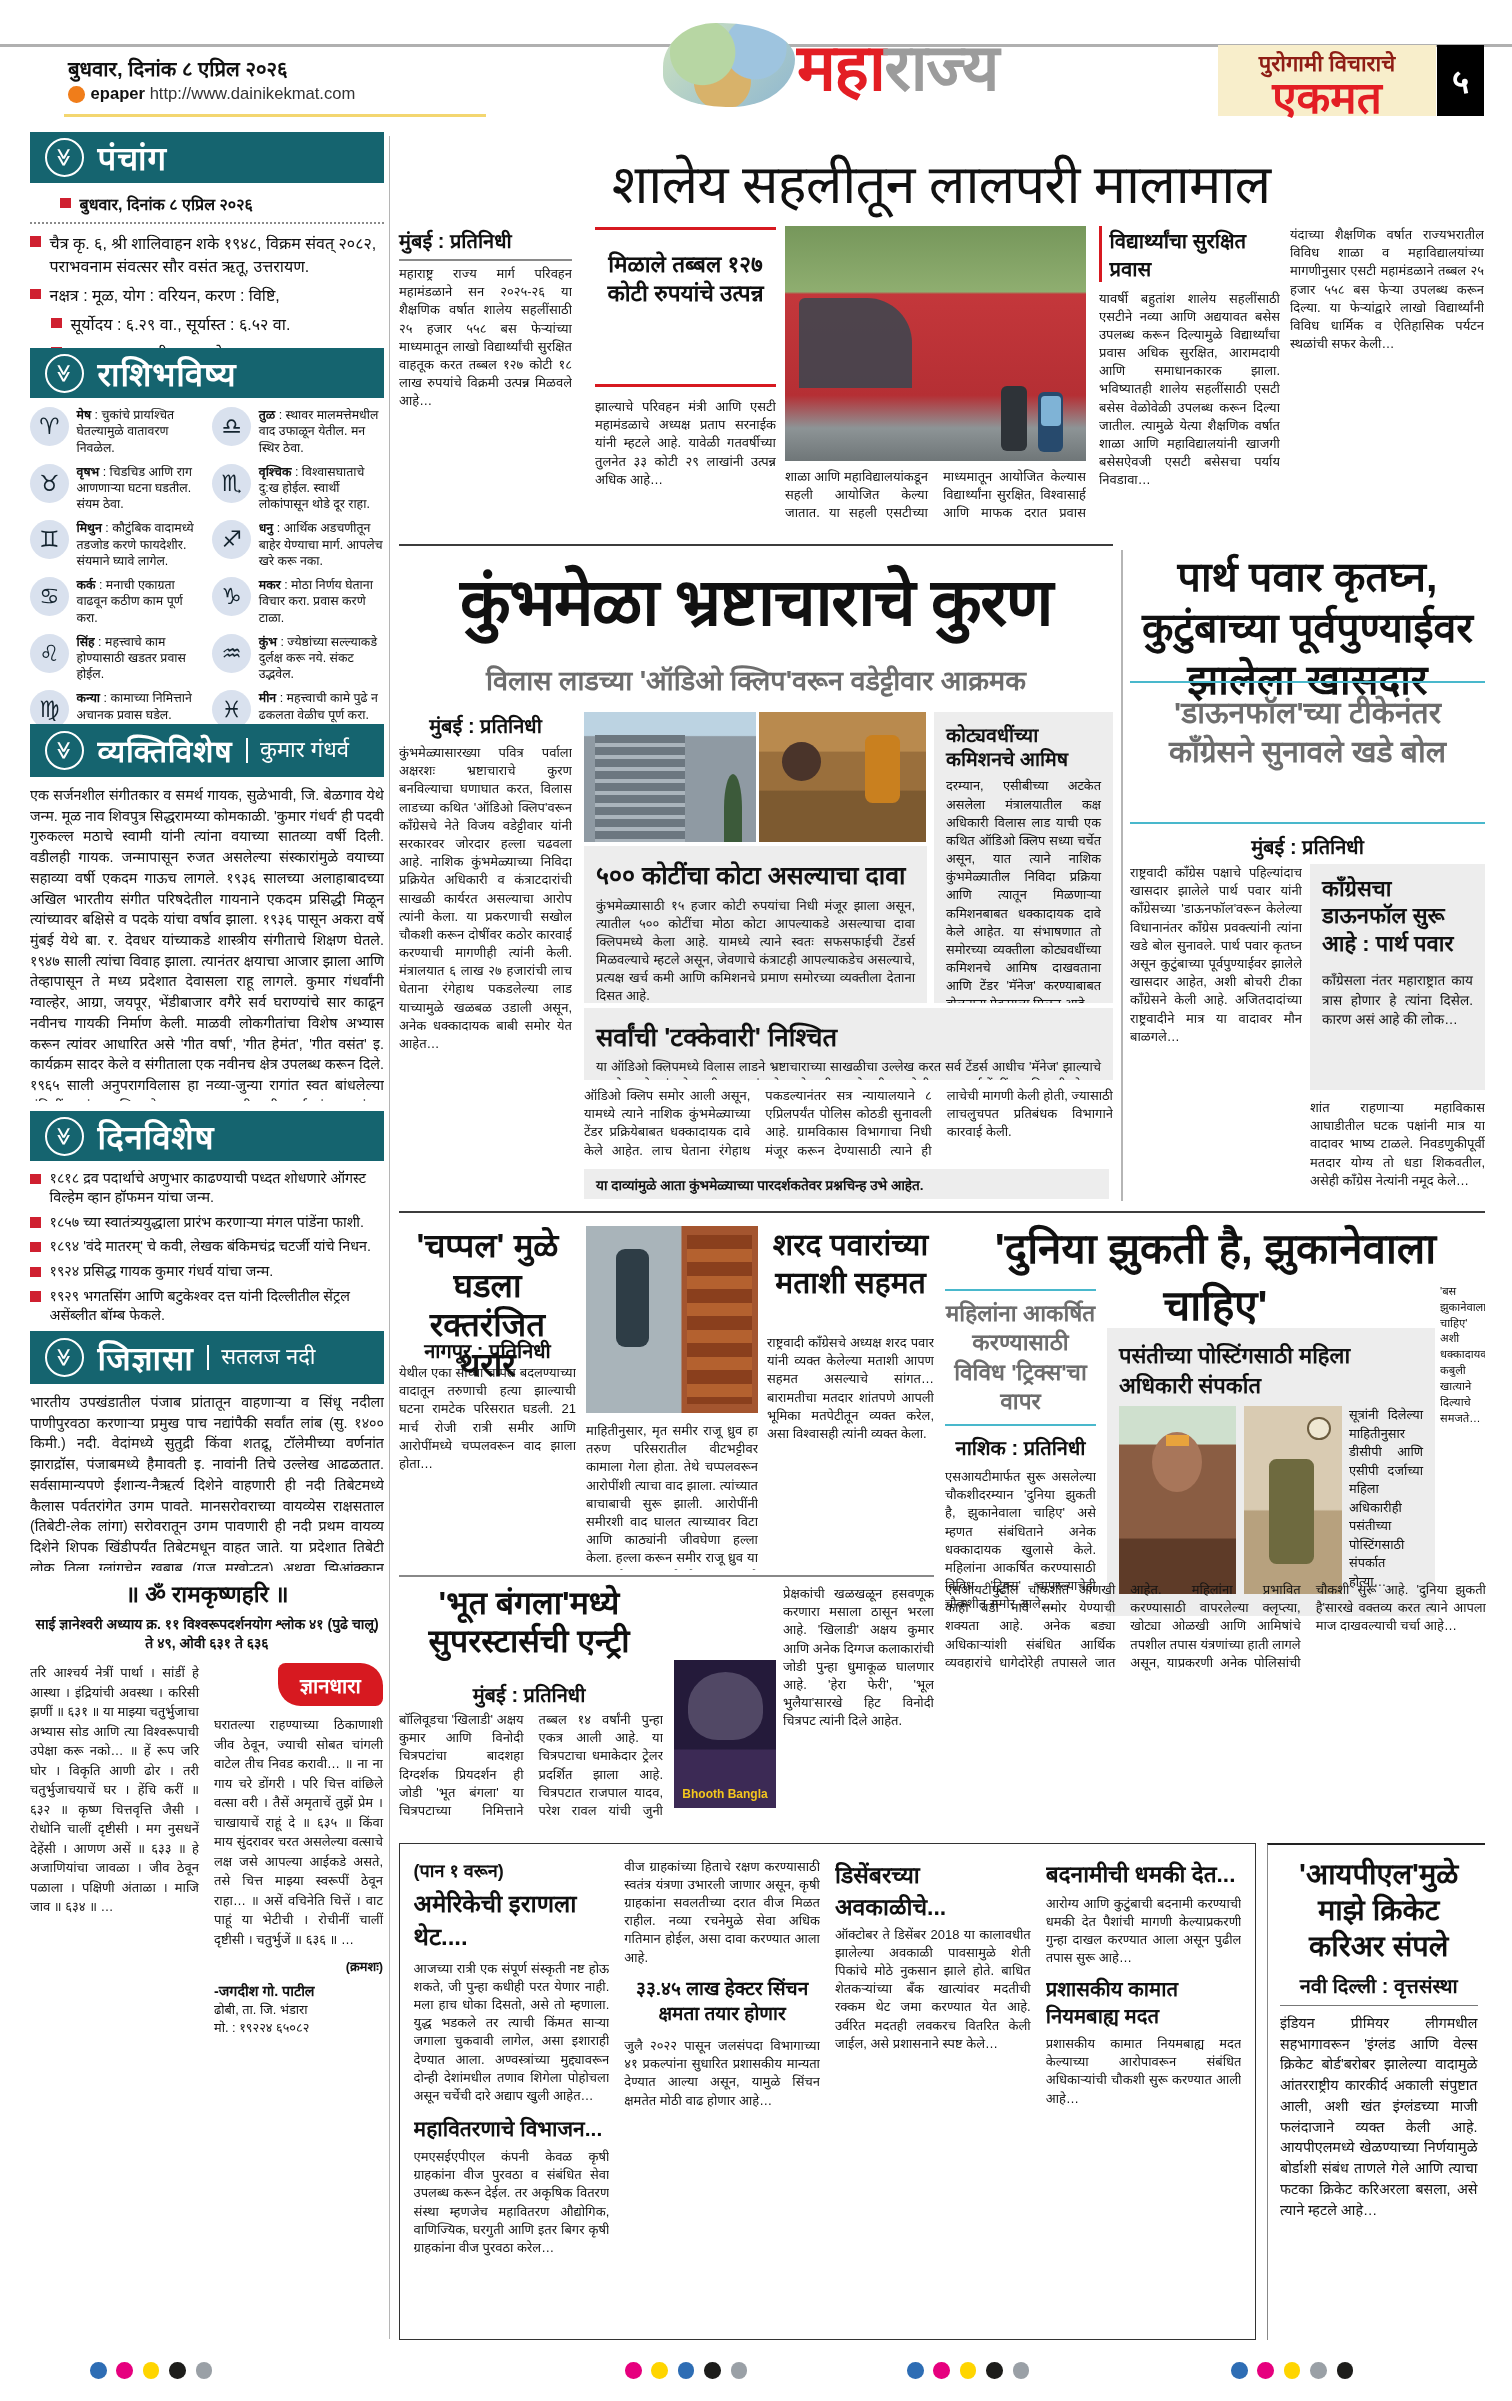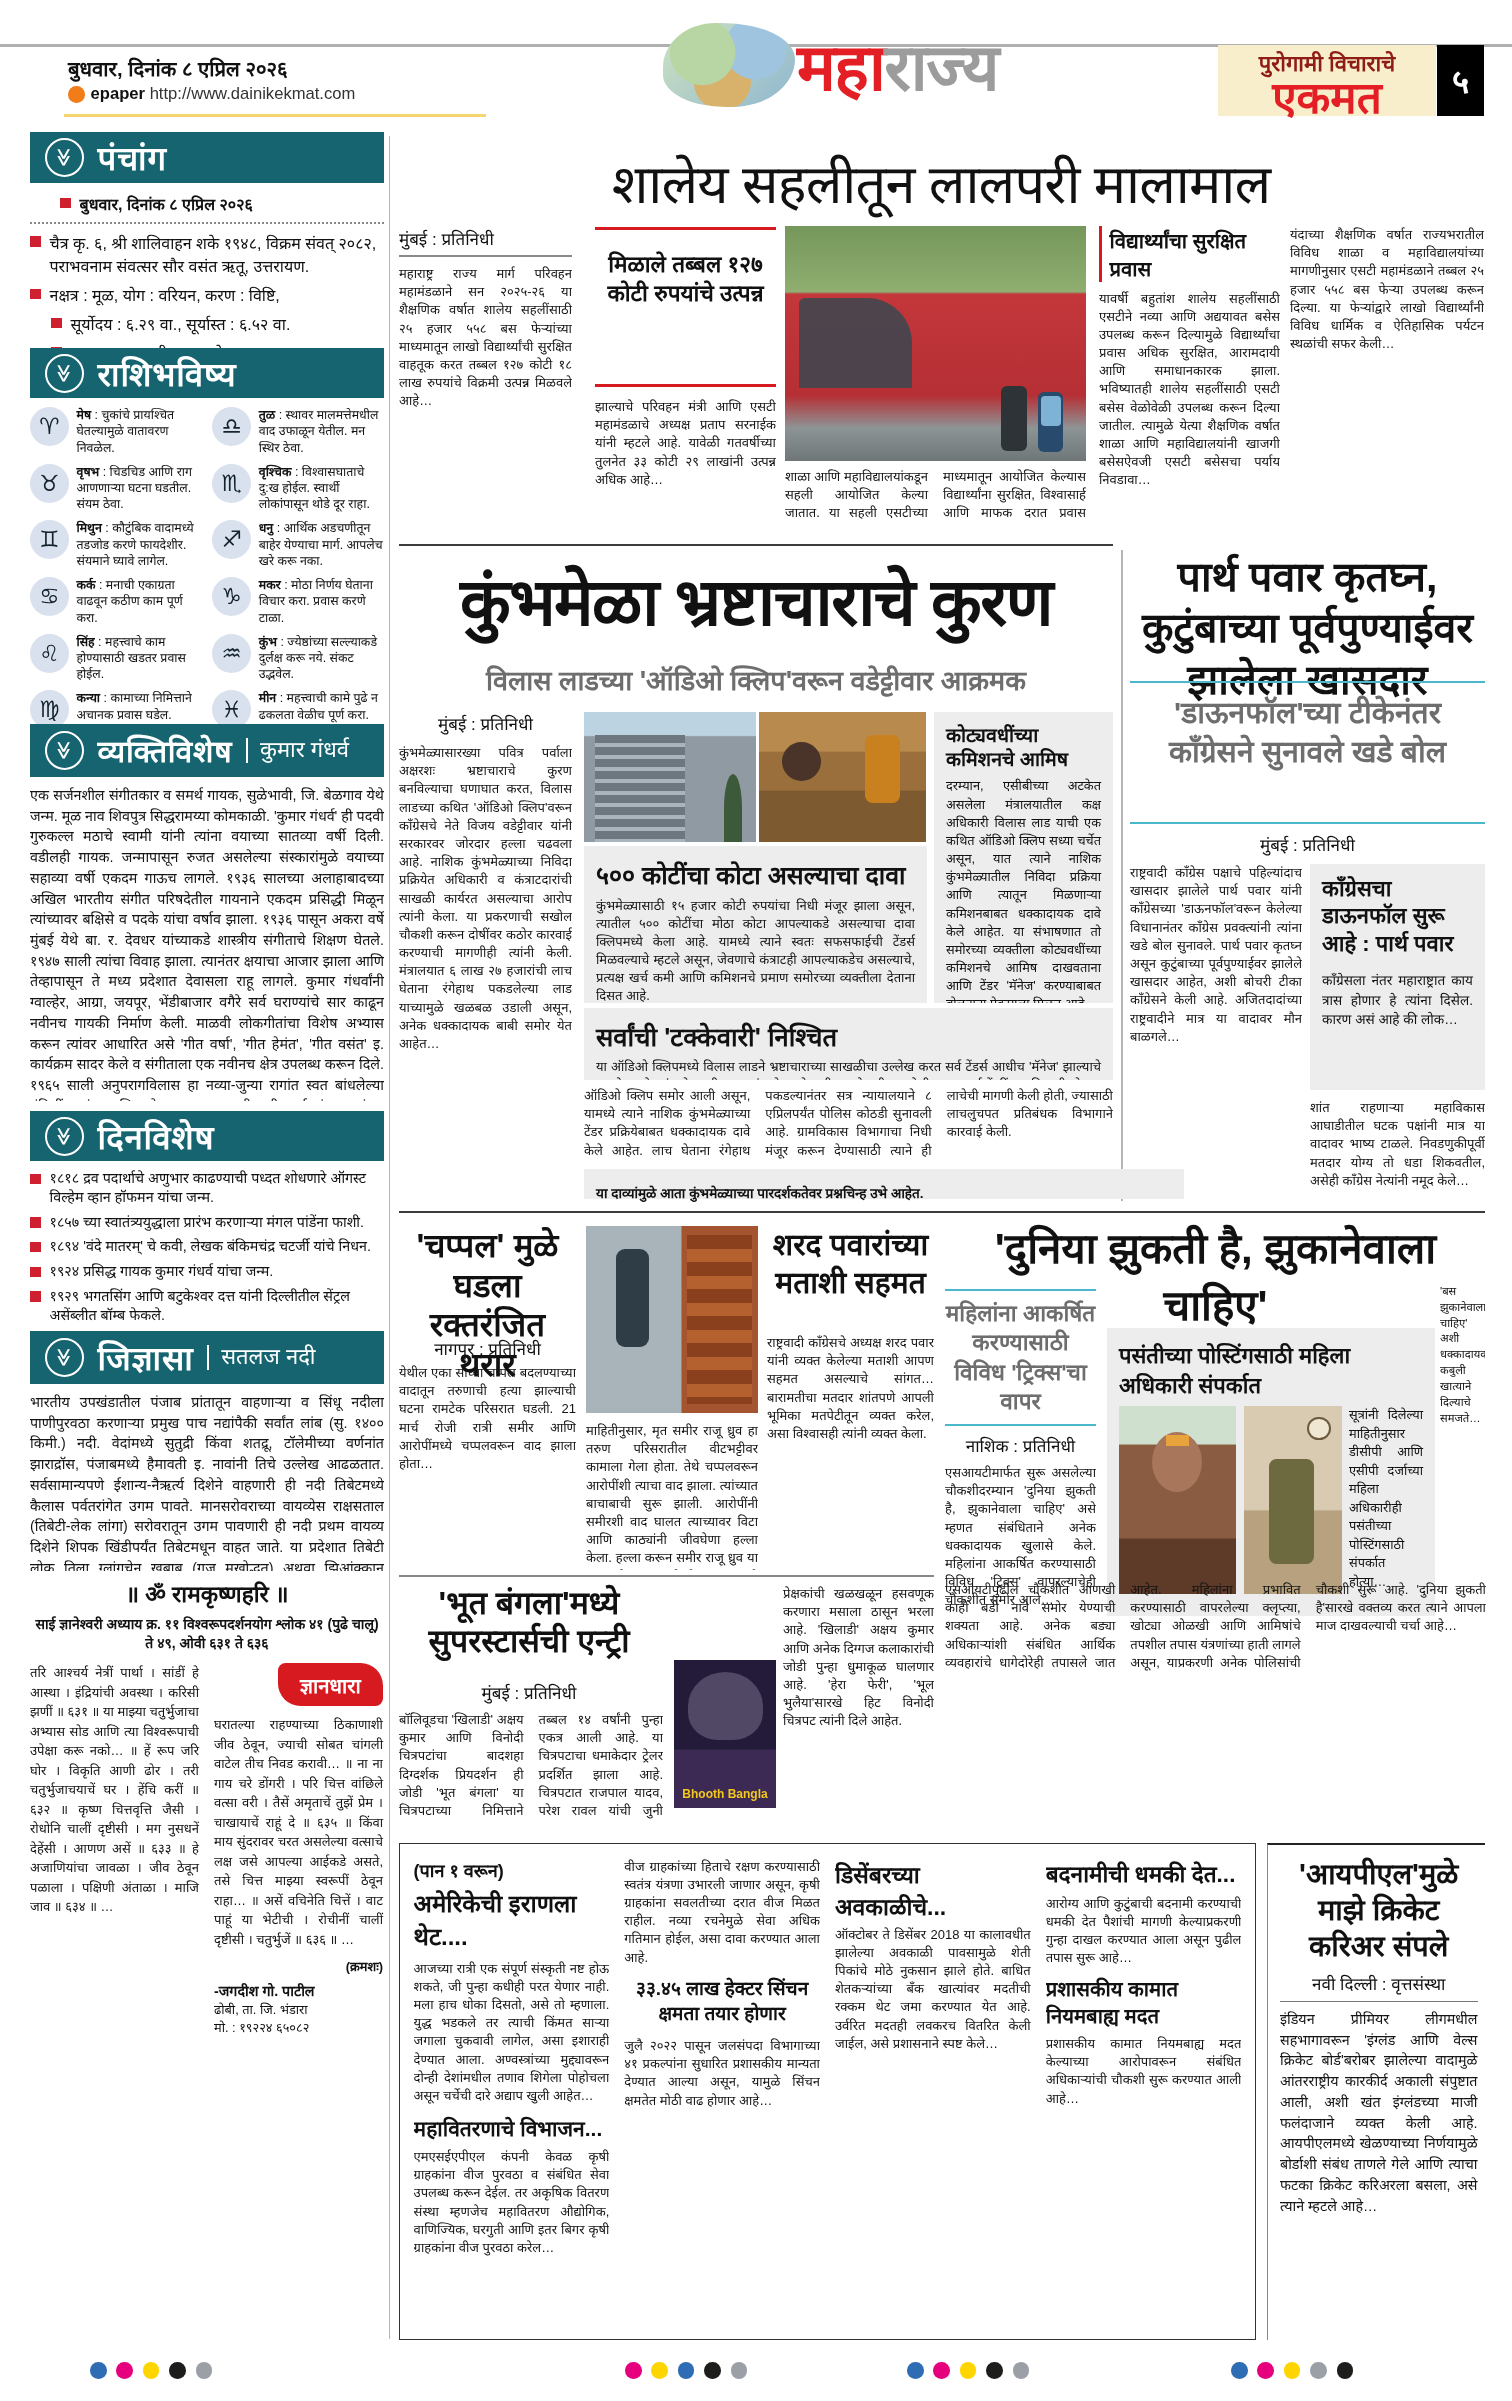--- a/index.html
+++ b/index.html
@@ -24,21 +24,21 @@
   .dotted{border-top:2.3px dotted #8a8a8a;height:0}
   .rz-grid{display:grid;grid-template-columns:1fr 1fr;column-gap:10.5px;row-gap:7.5px}
   .rz-item{display:flex;gap:7.5px}
   .rz-circle{width:39px;height:39px;min-width:39px;border-radius:50%;background:#d9e1ee;color:#13232e;
              display:flex;align-items:center;justify-content:center;font-size:22.6px}
   .rz-text{font-size:12.4px;line-height:1.32;text-align:left}
   .din-item{display:flex;font-size:14.3px;line-height:1.35;margin-bottom:5.3px}
   .h-bus{font-size:54px;font-weight:400;letter-spacing:-0.8px}
   .h-kumbh{font-size:66px;font-weight:900;letter-spacing:-1.5px}
   .deck-g{color:#6e6e6e;font-weight:bold}
-  .byline{font-weight:normal;font-size:17px}
+  .byline{font-weight:bold;font-size:20px}
   .cyan{background:#49b8cc;height:2.3px}
   .redbox{border-top:3.8px solid #d71920;border-bottom:3.8px solid #d71920;padding:19.6px 7.5px;box-sizing:border-box}
   .hrule{background:#3c3c3c;height:1.5px}
   .vrule{background:#b5b5b5;width:1.5px}
   .dot{width:16.6px;height:16.6px;border-radius:50%}
   .dotgrp{display:flex;gap:9.8px}
   .photo{box-sizing:border-box}
   .ep-ic{display:inline-block;width:16.6px;height:16.6px;border-radius:50%;background:#f07d1a;vertical-align:middle;margin-right:6px}
   .badge{background:#d71920;color:#fff;font-size:20.3px;font-weight:bold;text-align:center;border-radius:7.5px 22.6px 7.5px 22.6px;
          padding:7.5px 6px;box-sizing:border-box}
@@ -276,21 +276,21 @@
   <div class="abs gbox" style="left:934px;top:712px;width:179px;height:291px;overflow:hidden">
     <div class="b" style="font-size:19.6px;line-height:1.25;margin-bottom:6px">कोट्यवधींच्या कमिशनचे आमिष</div>
     <div class="jt" style="font-size:12.8px;line-height:1.42">दरम्यान, एसीबीच्या अटकेत असलेला मंत्रालयातील कक्ष अधिकारी विलास लाड याची एक कथित ऑडिओ क्लिप सध्या चर्चेत असून, यात त्याने नाशिक कुंभमेळ्यातील निविदा प्रक्रिया आणि त्यातून मिळणाऱ्या कमिशनबाबत धक्कादायक दावे केले आहेत. या संभाषणात तो समोरच्या व्यक्तीला कोट्यवधींच्या कमिशनचे आमिष दाखवताना आणि टेंडर 'मॅनेज' करण्याबाबत बोलताना ऐकायला मिळत आहे.</div>
   </div>
 
   <div class="abs gbox" style="left:584px;top:1008px;width:529px;height:72px;overflow:hidden">
     <div class="b" style="font-size:25.6px;margin-bottom:4.5px">सर्वांची 'टक्केवारी' निश्चित</div>
     <div class="body17">या ऑडिओ क्लिपमध्ये विलास लाडने भ्रष्टाचाराच्या साखळीचा उल्लेख करत सर्व टेंडर्स आधीच 'मॅनेज' झाल्याचे म्हटले आहे. कुंभमेळ्यातील कामांमध्ये प्रत्येकाची 'टक्केवारी' ठरलेली असून, ई-टेंडरिंग प्रक्रियाही केवळ औपचारिकता असल्याचे त्याने सांगितले.</div>
   </div>
   <div class="abs body17 cols3" style="left:584px;top:1087px;width:529px;height:77px;overflow:hidden">ऑडिओ क्लिप समोर आली असून, यामध्ये त्याने नाशिक कुंभमेळ्याच्या टेंडर प्रक्रियेबाबत धक्कादायक दावे केले आहेत. लाच घेताना रंगेहाथ पकडल्यानंतर सत्र न्यायालयाने ८ एप्रिलपर्यंत पोलिस कोठडी सुनावली आहे. ग्रामविकास विभागाचा निधी मंजूर करून देण्यासाठी त्याने ही लाचेची मागणी केली होती, ज्यासाठी लाचलुचपत प्रतिबंधक विभागाने कारवाई केली.</div>
-  <div class="abs gbox" style="left:584px;top:1169px;width:600px;height:30px;font-size:13.6px;font-weight:bold;padding:14px 12px">या दाव्यांमुळे आता कुंभमेळ्याच्या पारदर्शकतेवर प्रश्नचिन्ह उभे आहेत.</div>
+  <div class="abs gbox" style="left:584px;top:1169px;width:525px;height:30px;font-size:13.6px;font-weight:bold;padding:6px 12px">या दाव्यांमुळे आता कुंभमेळ्याच्या पारदर्शकतेवर प्रश्नचिन्ह उभे आहेत.</div>
 
   <div class="abs ctr" style="left:1130px;top:552px;width:355px;font-size:41px;font-weight:800;line-height:1.25">पार्थ पवार कृतघ्न, कुटुंबाच्या पूर्वपुण्याईवर झालेला खासदार</div>
   <div class="abs cyan" style="left:1130px;top:681px;width:355px"></div>
   <div class="abs ctr deck-g" style="left:1130px;top:693px;width:355px;font-size:30px;line-height:1.3">'डाऊनफॉल'च्या टीकेनंतर काँग्रेसने सुनावले खडे बोल</div>
   <div class="abs cyan" style="left:1130px;top:822px;width:355px"></div>
   <div class="abs ctr byline" style="left:1130px;top:833px;width:355px">मुंबई : प्रतिनिधी</div>
   <div class="abs body17" style="left:1130px;top:864px;width:172px;height:334px;overflow:hidden">राष्ट्रवादी काँग्रेस पक्षाचे पहिल्यांदाच खासदार झालेले पार्थ पवार यांनी काँग्रेसच्या 'डाऊनफॉल'वरून केलेल्या विधानानंतर काँग्रेस प्रवक्त्यांनी त्यांना खडे बोल सुनावले. पार्थ पवार कृतघ्न असून कुटुंबाच्या पूर्वपुण्याईवर झालेले खासदार आहेत, अशी बोचरी टीका काँग्रेसने केली आहे. अजितदादांच्या राष्ट्रवादीने मात्र या वादावर मौन बाळगले…</div>
   <div class="abs gbox" style="left:1310px;top:864px;width:175px;height:226px;overflow:hidden">
     <div class="b" style="font-size:22px;line-height:1.25;margin-bottom:14px">काँग्रेसचा डाऊनफॉल सुरू आहे : पार्थ पवार</div>
     <div class="jt" style="font-size:13.6px;line-height:1.45">काँग्रेसला नंतर महाराष्ट्रात काय त्रास होणार हे त्यांना दिसेल. कारण असं आहे की लोक…</div>

